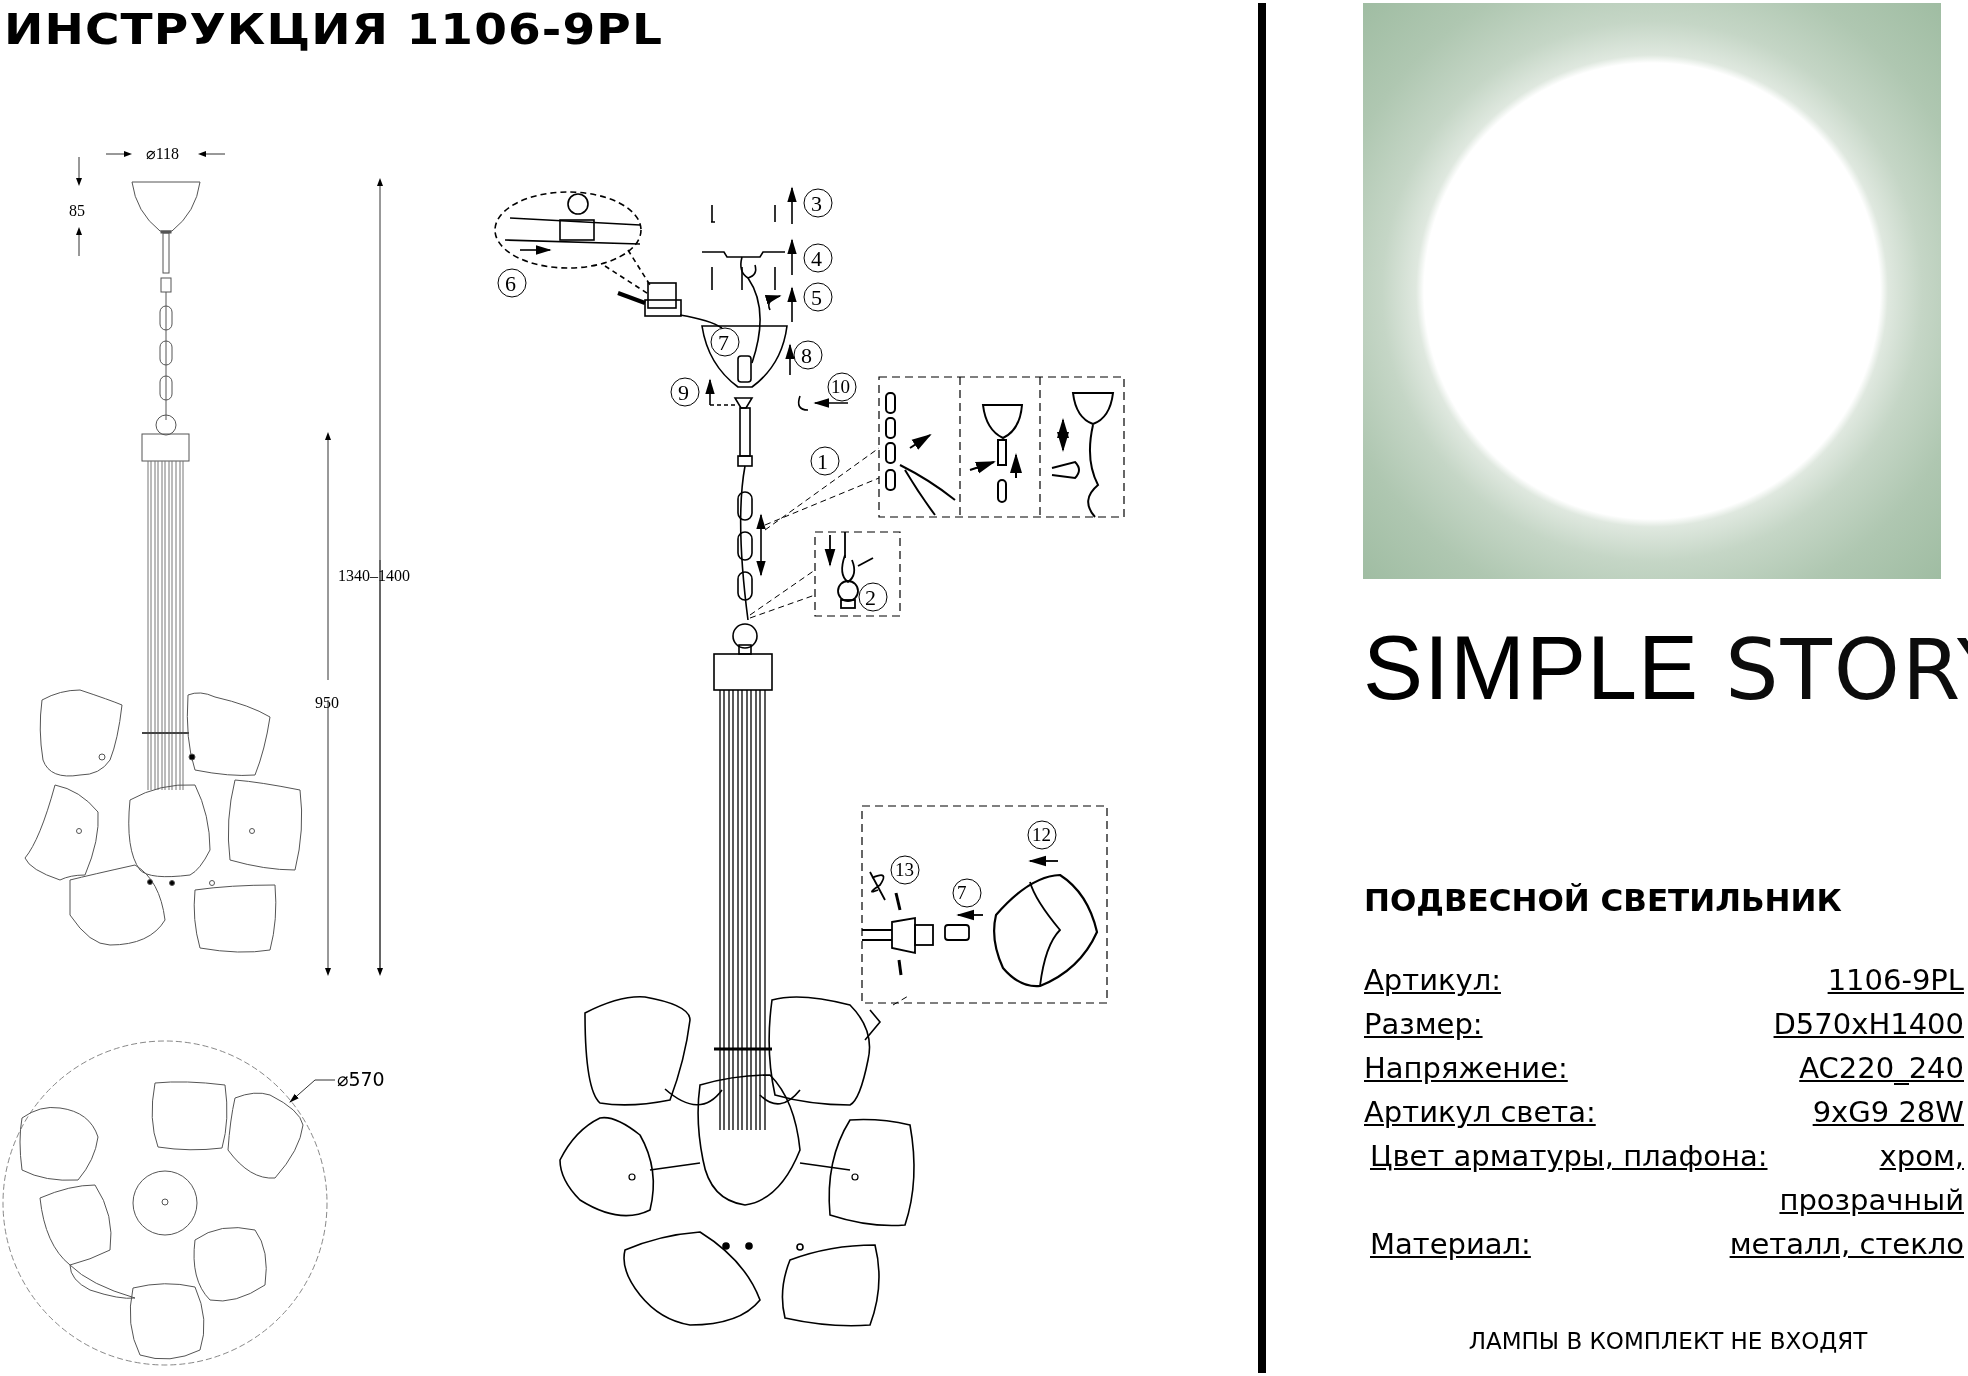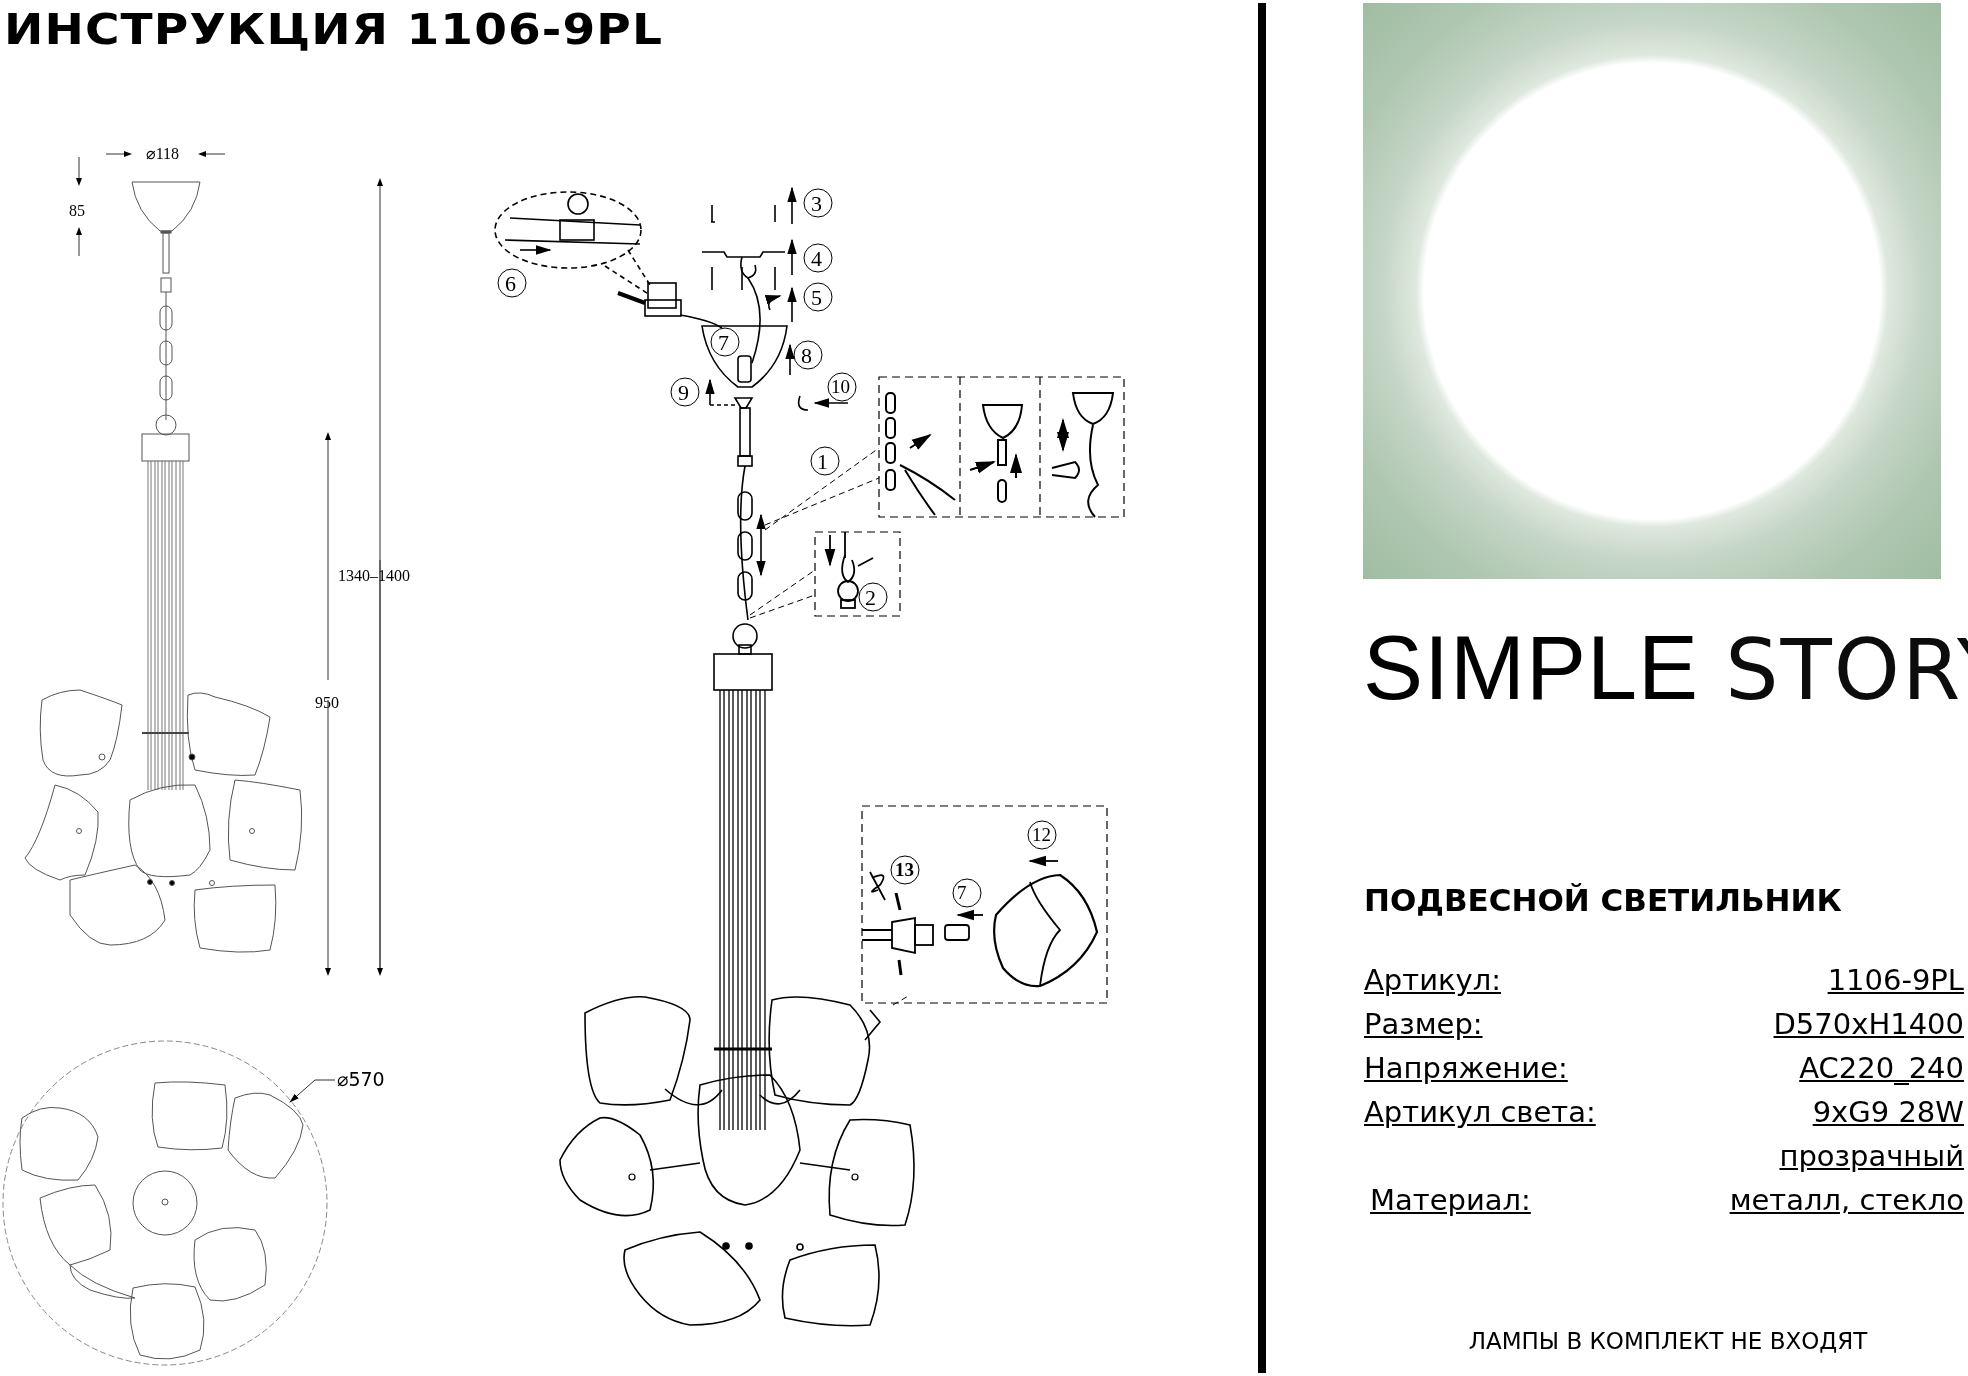--- a/index.html
+++ b/index.html
@@ -282,21 +282,21 @@
 <div class="abs num" style="left:811px;top:191px;">3</div>
 <div class="abs num" style="left:811px;top:246px;">4</div>
 <div class="abs num" style="left:811px;top:285px;">5</div>
 <div class="abs num" style="left:505px;top:271px;">6</div>
 <div class="abs num" style="left:718px;top:330px;">7</div>
 <div class="abs num" style="left:801px;top:343px;">8</div>
 <div class="abs num" style="left:678px;top:380px;">9</div>
 <div class="abs num" style="left:831px;top:376px;font-size:19px;">10</div>
 <div class="abs num" style="left:957px;top:882px;font-size:19px;">7</div>
 <div class="abs num" style="left:1032px;top:824px;font-size:19px;">12</div>
-<div class="abs num" style="left:895px;top:859px;font-size:19px;font-weight:bold;">13</div>
+<div class="abs num" style="left:895px;top:859px;font-size:19px;">13</div>
 
 <div class="abs dim" style="left:146px;top:144px;">⌀118</div>
 <div class="abs dim" style="left:69px;top:202px;">85</div>
 <div class="abs dim" style="left:338px;top:567px;">1340–1400</div>
 <div class="abs dim" style="left:315px;top:694px;">950</div>
 <div class="abs" style="left:337px;top:1068px;font-family:'DejaVu Sans',sans-serif;font-size:19px;">⌀570</div>
 
 <div id="divider" class="abs"></div>
 
 <div id="hero" class="abs"></div>
@@ -318,20 +318,24 @@
     <span class="v">D570xH1400</span>
   </div>
   <div class="spec-row">
     <span class="k">Напряжение:</span>
     <span class="v">AC220_240</span>
   </div>
   <div class="spec-row">
     <span class="k">Артикул света:</span>
     <span class="v">9xG9 28W</span>
   </div>
+  <div class="spec-row indent">
+    <span class="k">Цвет арматуры, плафона:</span>
+    <span class="v">хром,</span>
+  </div>
   <div class="spec-row sub">
     <span class="v">прозрачный</span>
   </div>
   <div class="spec-row indent">
     <span class="k">Материал:</span>
     <span class="v">металл, стекло</span>
   </div>
 </div>
 
 <div id="footer" class="abs">

